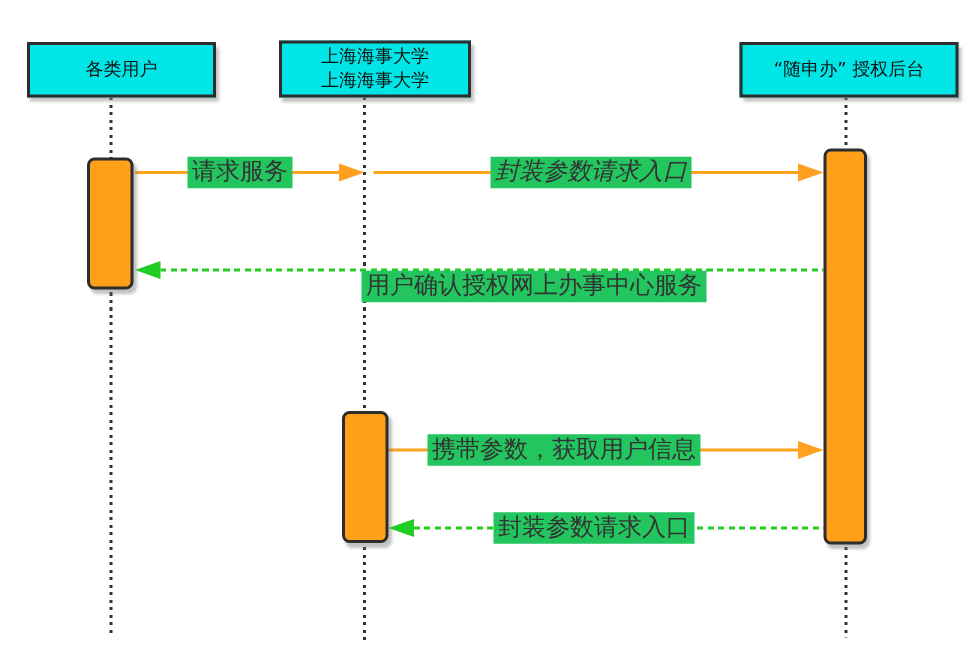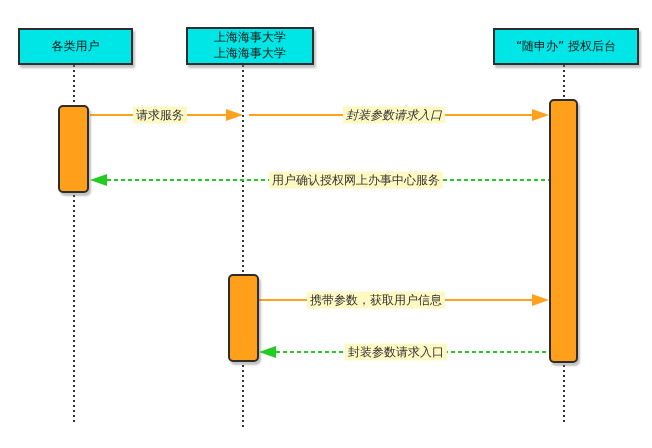--- a/index.html
+++ b/index.html
@@ -75,23 +75,23 @@
     height: 0;
     border-top: 6px solid transparent;
     border-bottom: 6px solid transparent;
   }
   .head.right { border-left: 17px solid #FFA01E; }
   .head.left  { border-right: 17px solid #22CC22; }
   .mlabel {
     position: absolute;
     top: 0;
     transform: translate(-50%, -50%);
-    background: #fef9c3;
+    background: #22c55e;
     padding: 0 3px;
-    font-size: 12px;
+    font-size: 16px;
     color: #333333;
     white-space: nowrap;
     z-index: 4;
   }
 </style>
 </head>
 <body>
 
 <div class="canvas">
 
@@ -107,40 +107,40 @@
 
   <div class="msg" style="top:115px;">
     <div class="mline solid" style="left:249px; width:284px;"></div>
     <div class="head right" style="left:532px;"></div>
     <span class="mlabel" style="left:394px;font-style:italic;">封装参数请求入口</span>
   </div>
 
   <div class="msg" style="top:180px;">
     <div class="mline dashed" style="left:107px; width:442px;"></div>
     <div class="head left" style="left:90px;"></div>
-    <span class="mlabel" style="left:356px;">用户确认授权网上办事中心服务</span>
+    <span class="mlabel" style="left:356px;margin-top:11px;">用户确认授权网上办事中心服务</span>
   </div>
 
   <div class="msg" style="top:300px;">
     <div class="mline solid" style="left:259px; width:274px;"></div>
     <div class="head right" style="left:532px;"></div>
     <span class="mlabel" style="left:376px;font-family:Liberation Mono, monospace;">携带参数，获取用户信息</span>
   </div>
 
   <div class="msg" style="top:352px;">
     <div class="mline dashed" style="left:276px; width:273px;"></div>
     <div class="head left" style="left:259px;"></div>
     <span class="mlabel" style="left:396px;">封装参数请求入口</span>
   </div>
 
   <div class="activation" style="left:58px; top:105px; width:31px; height:88px;"></div>
   <div class="activation" style="left:228px; top:274px; width:31px; height:88px;"></div>
   <div class="activation" style="left:549px; top:99px; width:29px; height:264px;"></div>
 
-  <div class="actor" style="left:18px; top:28px; width:115px; height:37px; z-index:3;">
+  <div class="actor" style="left:18px; top:28px; width:126px; height:37px; z-index:3;">
     <span>各类用户</span>
   </div>
   <div class="actor" style="left:186px; top:27px; width:128px; height:38px; z-index:3;">
     <span>上海海事大学</span>
     <span>上海海事大学</span>
   </div>
   <div class="actor" style="left:493px; top:28px; width:146px; height:37px; z-index:3;">
     <span>“随申办” 授权后台</span>
   </div>
 

